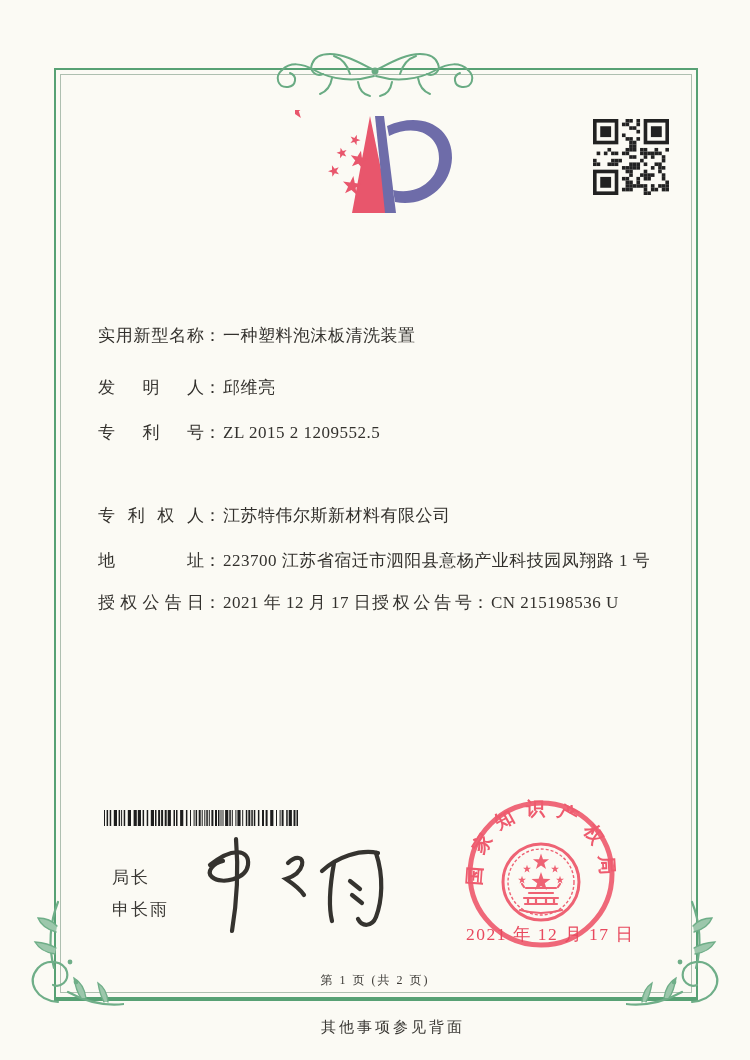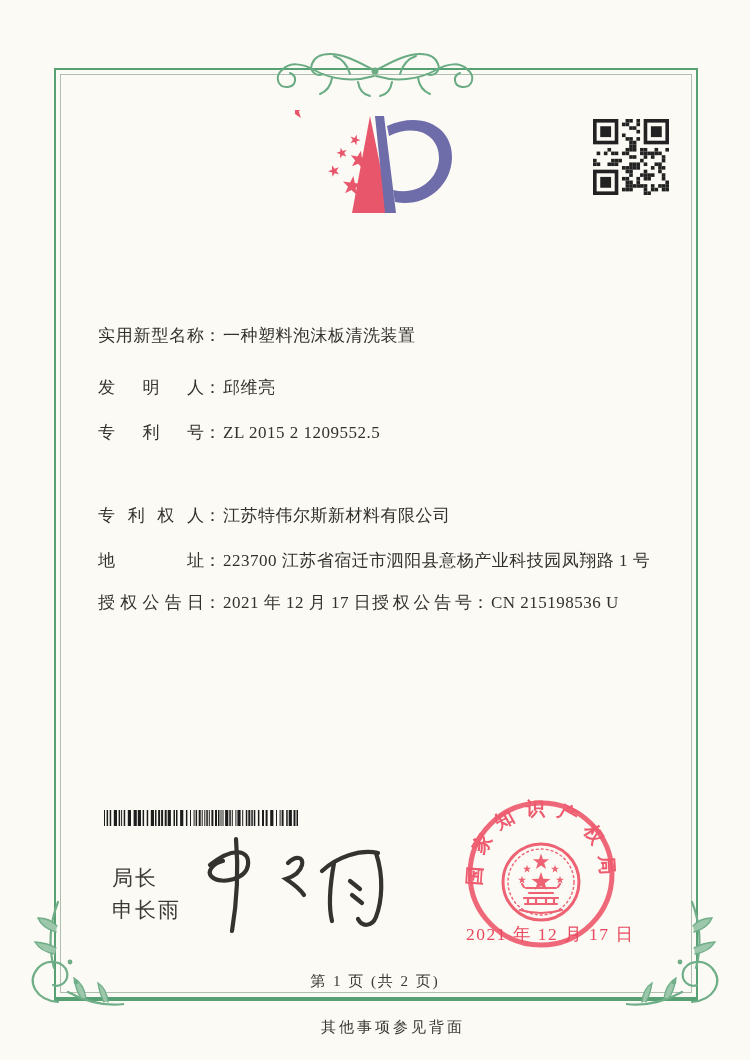--- a/index.html
+++ b/index.html
@@ -39,25 +39,25 @@
   .field .grp2 { position:absolute; left:274px; top:0; }
   .field .grp2 .lab { width:100px; }
   
   .body-text {
     position:absolute; left:98px; top:624px; width:570px;
     font-size:15.5px; line-height:23.5px; text-align:justify; color:#34322e;
   }
   .body-text p { text-indent:2em; }
   
   .barcode { position:absolute; left:104px; top:810px; }
-  .director { position:absolute; left:112px; top:862px; font-size:21px; line-height:32px; color:#3c3a36; letter-spacing:2px; }
+  .director { position:absolute; left:112px; top:862px; font-size:17px; line-height:32px; color:#3c3a36; letter-spacing:2px; }
   .signature { position:absolute; left:192px; top:833px; }
   .seal { position:absolute; left:465px; top:798px; }
   .seal-date { position:absolute; left:466px; top:922px; font-size:17.5px; color:#e8495e; letter-spacing:1.5px; white-space:nowrap; }
-  .page-num { position:absolute; left:0; right:0; top:972px; text-align:center; font-size:15px; letter-spacing:2px; color:#3a3834; }
+  .page-num { position:absolute; left:0; right:0; top:972px; text-align:center; font-size:12px; letter-spacing:2px; color:#3a3834; }
   .back-note { position:absolute; left:0; right:0; top:1018px; text-align:center; font-size:15px; letter-spacing:3px; color:#3a3834;padding-left:36px; }
 </style>
 </head>
 <body>
 
 <div class="page">
 
   <div class="frame-outer"></div>
   <div class="frame-inner"></div>
 

